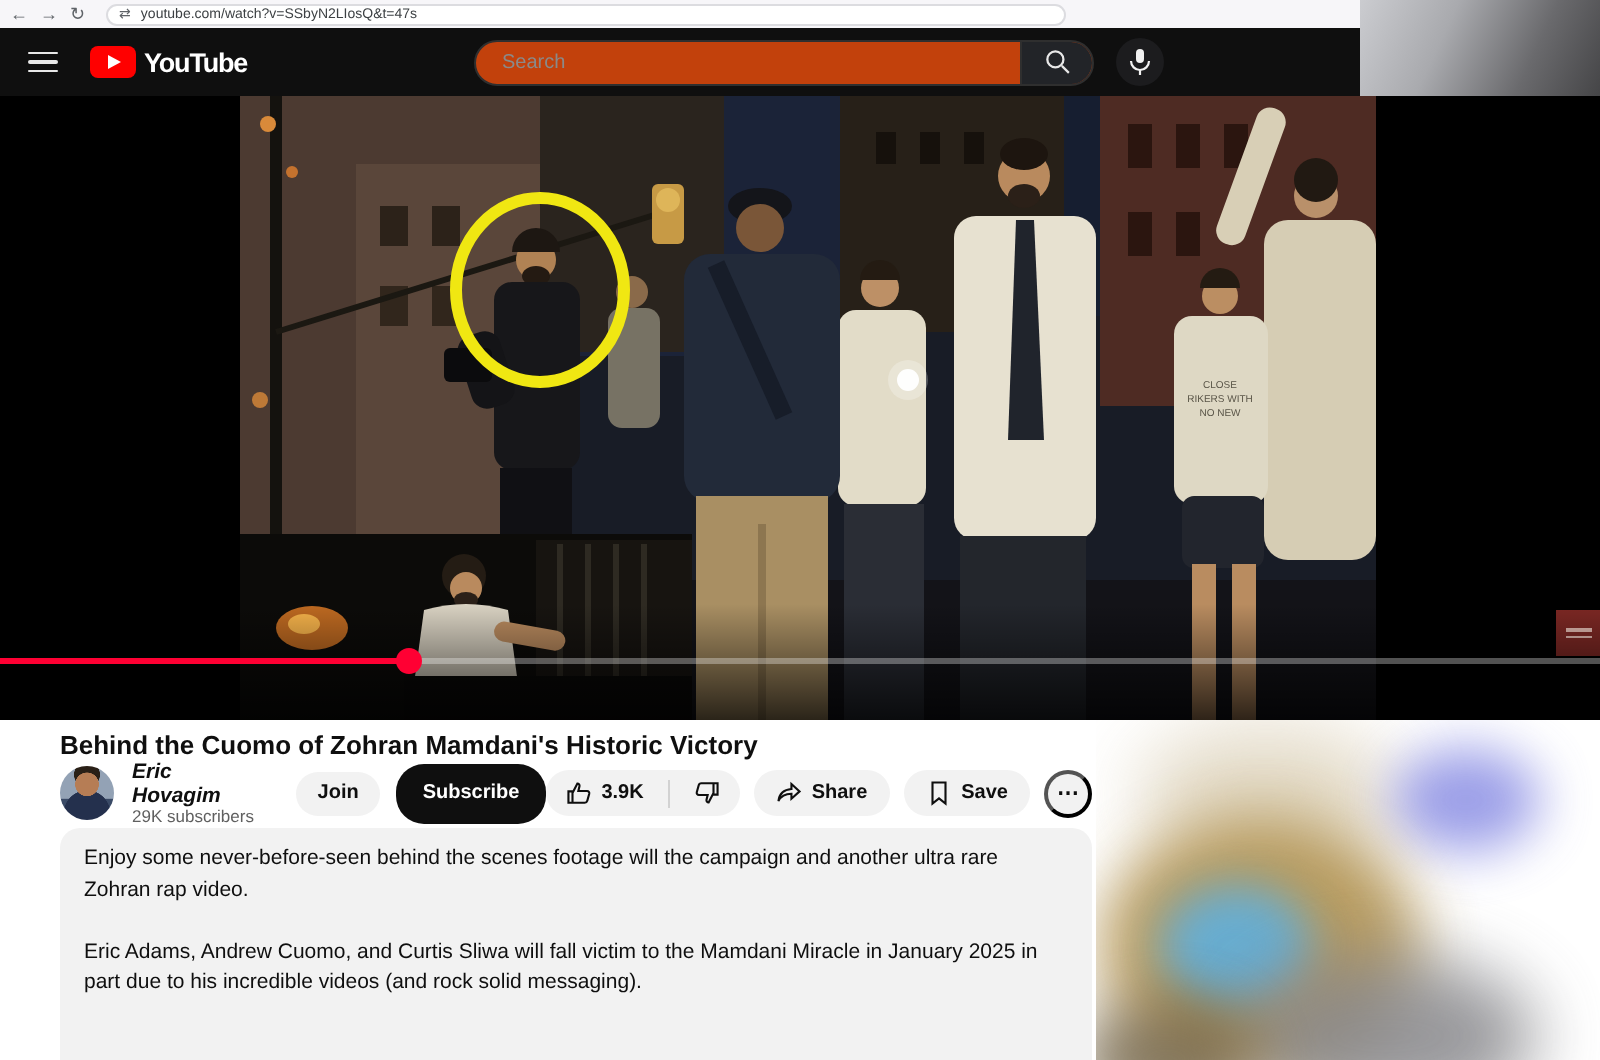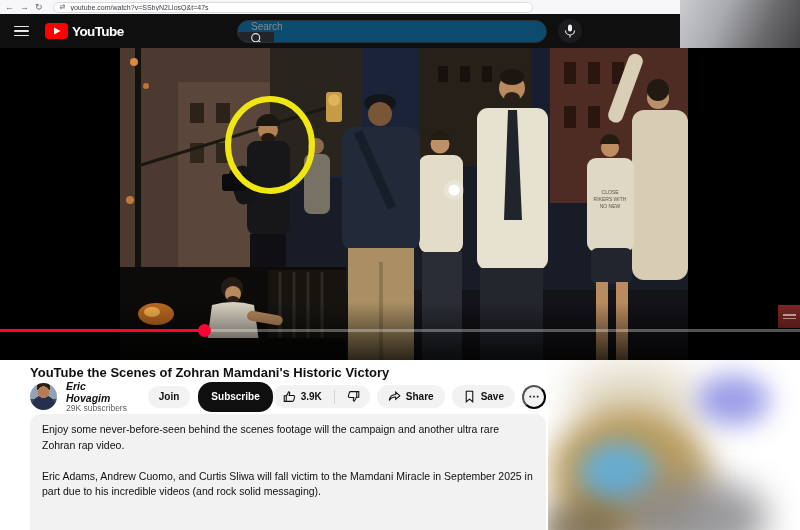--- a/index.html
+++ b/index.html
@@ -22,21 +22,21 @@
 
   
   .masthead{position:absolute;left:0;top:14px;width:680px;height:34px;background:#0f0f0f;
             display:flex;align-items:center;}
   .hamburger{margin-left:14px;width:15px;cursor:pointer;}
   .hamburger div{height:1.6px;background:#e8e8e8;margin:3px 0;border-radius:1px;}
   .logo{display:flex;align-items:center;gap:4px;margin-left:16px;cursor:pointer;}
   .logo-text{color:#fff;font-weight:bold;font-size:13.5px;letter-spacing:-0.6px;}
   .search-wrap{position:absolute;left:237px;top:5px;display:flex;align-items:center;}
   .search-pill{display:flex;width:310px;height:23px;border:1px solid #2f2f2f;border-radius:12px;
-               background:#0c4a6e;overflow:hidden;flex-direction:column;}
+               background:#c2410c;overflow:hidden;}
   .search-pill input{flex:1;background:transparent;border:none;outline:none;color:#ddd;
                font-size:10px;padding:0 0 0 13px;font-family:"Liberation Sans",sans-serif;}
   .search-pill input::placeholder{color:#8a8a8a;}
   .search-btn{width:36px;background:#222428;border-left:1px solid #2f2f2f;display:flex;
               align-items:center;justify-content:center;cursor:pointer;}
   .mic-btn{margin-left:11px;width:24px;height:24px;border-radius:50%;background:#1c1c1e;
            display:flex;align-items:center;justify-content:center;cursor:pointer;}
 
   
   .player{position:absolute;left:0;top:48px;width:800px;height:312px;background:#000;cursor:pointer;}
@@ -350,21 +350,21 @@
         </span>
         <span class="cbtn">
           <svg width="15" height="15" viewBox="0 0 15 15">
             <path d="M1 5V1h4M10 1h4v4M14 10v4h-4M5 14H1v-4" fill="none" stroke="#f1f1f1" stroke-width="1.7"></path>
           </svg>
         </span>
       </div>
     </div>
   </div>
 
-  <div class="v-title">YouTube the Scenes of Zohran Mamdani's Historic Victory</div>
+  <div class="v-title">Behind the Cuomo of Zohran Mamdani's Historic Victory</div>
 
   <div class="chan-row">
     <div class="avatar"></div>
     <div class="chan-meta">
       <div class="chan-name">Eric Hovagim</div>
       <div class="chan-subs">29K subscribers</div>
     </div>
     <button class="pill join">Join</button>
     <button class="pill subscribe">Subscribe</button>
     <div class="actions">
@@ -397,21 +397,21 @@
         <span>Save</span>
       </button>
       <button class="more-btn">
         <span>⋯</span>
       </button>
     </div>
   </div>
 
   <div class="desc">
     <p>Enjoy some never-before-seen behind the scenes footage will the campaign and another ultra rare Zohran rap video.</p>
-    <p>Eric Adams, Andrew Cuomo, and Curtis Sliwa will fall victim to the Mamdani Miracle in September 2025 in part due to his incredible videos (and rock solid messaging).</p>
+    <p>Eric Adams, Andrew Cuomo, and Curtis Sliwa will fall victim to the Mamdani Miracle in January 2025 in part due to his incredible videos (and rock solid messaging).</p>
 
   </div>
 
   <div class="side-blur">
     <div class="blob beige"></div>
     <div class="blob purple"></div>
     <div class="blob tan"></div>
     <div class="blob blue"></div>
     <div class="blob gray"></div>
     <div class="blob dark"></div>

